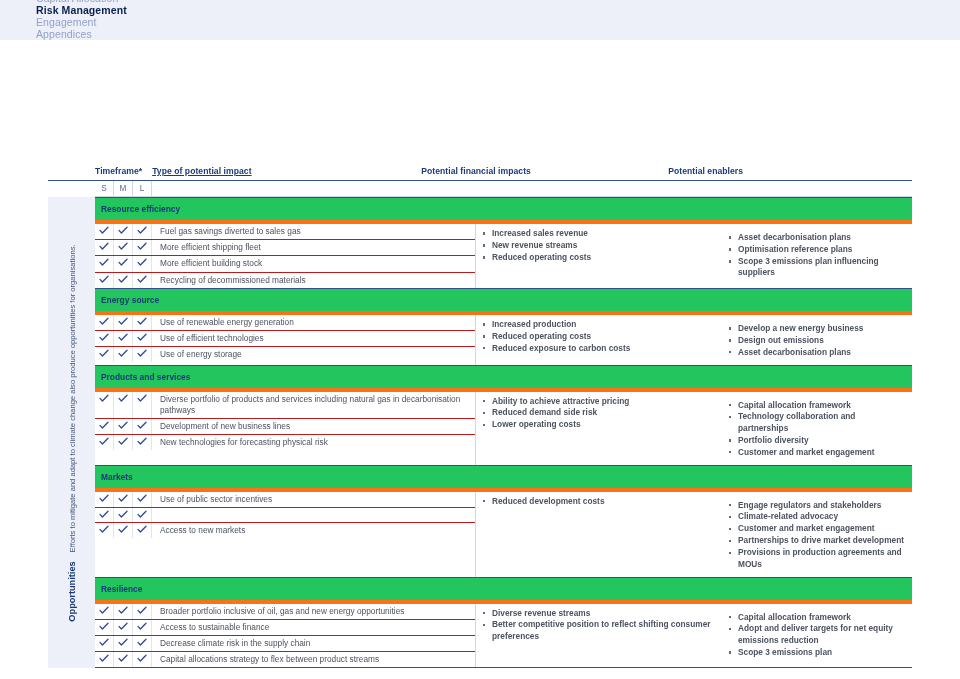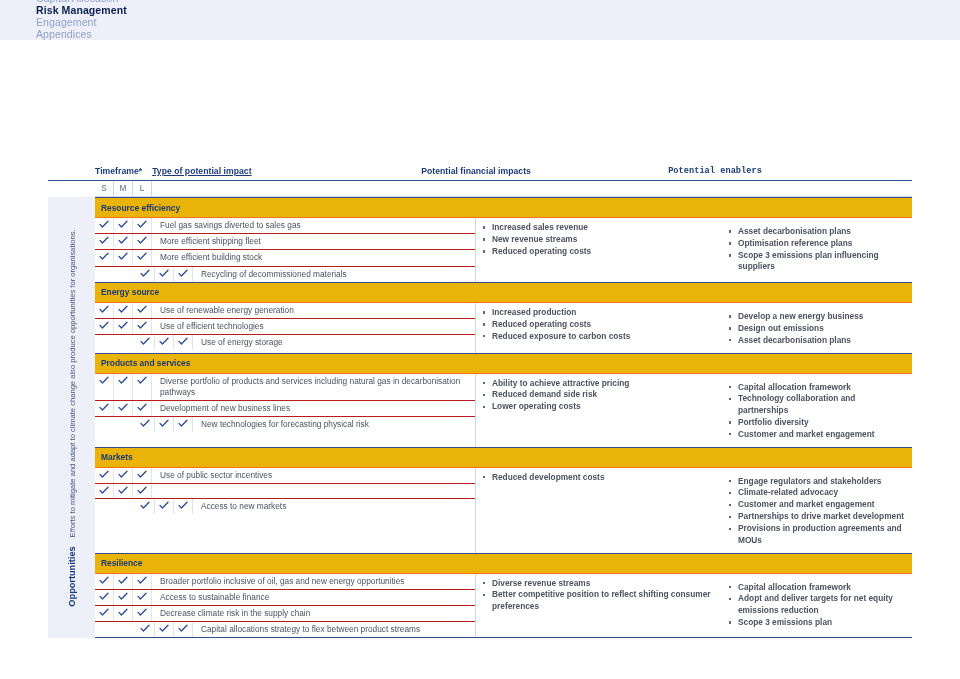--- a/index.html
+++ b/index.html
@@ -38,21 +38,21 @@
   
   .headrow { display: flex; border-bottom: 1.4px solid #33508e; }
   .headrow .spacer { width: 47px; flex: 0 0 47px; }
   .hcell {
     font-size: 8.6px; font-weight: bold; color: #1b3a7a;
     padding: 0 0 4px 0; letter-spacing: .05px;
   }
   .h-type { flex: 0 0 275px; padding-left: 10px; text-decoration: underline; }
   .h-tf   { flex: 0 0 47px; }
   .h-fin  { flex: 0 0 247px; padding-left: 4px; }
-  .h-ena  { flex: 1 1 auto; padding-left: 4px; font-family: Liberation Mono, monospace; }
+  .h-ena  { flex: 1 1 auto; padding-left: 4px; }
 
   
   .smlrow { display: flex; height: 16px; }
   .smlrow .sidepad { width: 47px; flex: 0 0 47px; }
   .sml {
     flex: 0 0 19px; width: 19px;
     font-size: 8.2px; color: #5d6a86;
     display: flex; align-items: center; justify-content: center;
     border-right: 1px solid #cfd6e8;
     border-bottom: 1px solid #cfd6e8;
@@ -76,23 +76,23 @@
     white-space: nowrap;
     display: flex; align-items: baseline; gap: 9px;
   }
   .vtitle { font-size: 9.2px; font-weight: bold; color: #1b3a7a; }
   .vdesc  { font-size: 7.6px; color: #46567c; max-width: none; }
 
   .tablecol { flex: 1 1 auto; border-top: 1.4px solid #33508e; }
 
   
   .secrow {
-    background: #eab308;
-    border-bottom: 1px solid #f97316;
-    height: 20px;
+    background: #22c55e;
+    border-bottom: 4px solid #f97316;
+    height: 26px;
     display: flex; align-items: center;
     padding-left: 6px;
   }
   .secrow .sectitle { font-size: 8.4px; font-weight: bold; color: #1b3a7a; }
 
   .secblock { display: flex; border-bottom: 1.4px solid #33508e; }
   .rows { flex: 0 0 380px; }
   .fincol {
     flex: 0 0 247px;
     padding: 4px 6px 6px 6px;
@@ -101,21 +101,21 @@
   .enacol {
     flex: 1 1 auto;
     padding: 8px 6px 6px 6px;
   }
 
   .drow {
     display: flex;
     border-bottom: 1px solid #b91c1c;
     min-height: 15px;
   }
-  .drow:last-child { border-bottom: none; padding-left: 41px; }
+  .drow:last-child { border-bottom: none; }
   .tick {
     flex: 0 0 19px; width: 19px;
     border-right: 1px solid #dfe4ef;
     display: flex; align-items: flex-start; justify-content: center;
     padding-top: 2px;
   }
   .tick svg { display: block; }
   .impact {
     flex: 1 1 auto;
     font-size: 8.3px; color: #4c5260;

